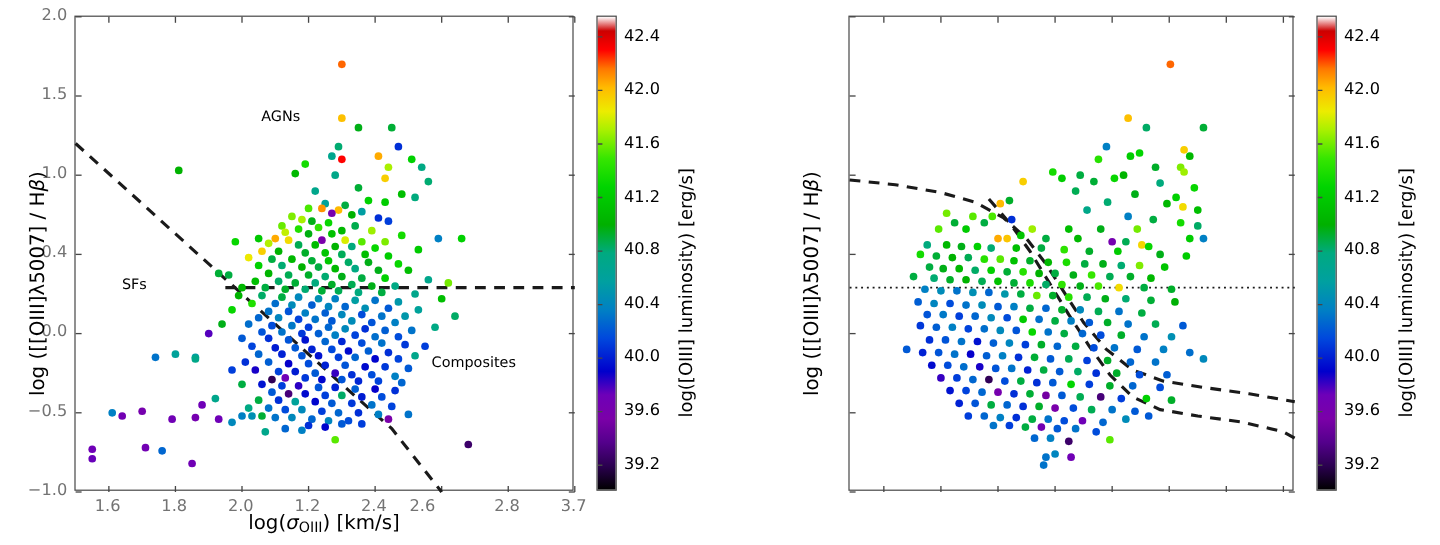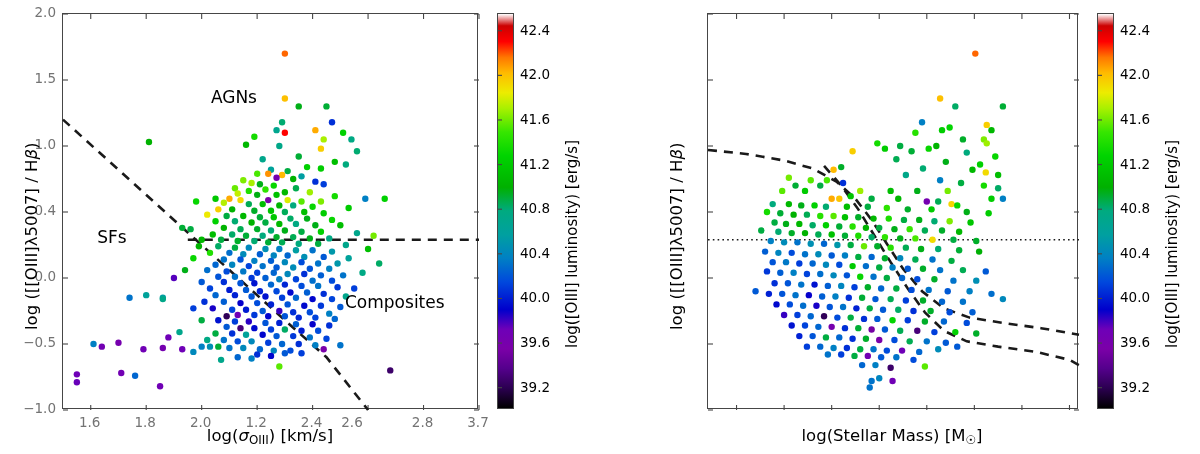--- a/index.html
+++ b/index.html
@@ -10,21 +10,21 @@
   .panel-left{left:0;}
   .panel-right{left:600px;}
   .axes{position:absolute;background:#fff;border:1.2px solid #464646;box-sizing:border-box;}
   .canvas-svg{position:absolute;left:0;top:0;overflow:visible;}
   .tick-label{position:absolute;font-size:13.5px;color:#737373;white-space:nowrap;line-height:1;}
   .xtick-label{transform:translateX(-50%);}
   .ytick-label{transform:translateY(-50%);text-align:right;}
   .axis-title{position:absolute;font-size:16.5px;color:#000;white-space:nowrap;}
   .xaxis-title{transform:translateX(-50%);}
   .yaxis-title{transform-origin:0 0;white-space:nowrap;}
-  .region-label{position:absolute;font-size:17px;color:#000;white-space:nowrap;
+  .region-label{position:absolute;font-size:12px;color:#000;white-space:nowrap;
                 transform:translate(-50%,-50%);}
   .cbar{position:absolute;border:1.1px solid #464646;box-sizing:border-box;}
   .cbar-title{position:absolute;font-size:15px;white-space:nowrap;transform-origin:0 0;}
   .cbar-tick-label{position:absolute;font-size:13.5px;transform:translateY(-50%);white-space:nowrap;}
   .sub{font-size:0.72em;vertical-align:-0.22em;}
   .ital{font-style:italic;}
 </style>
 </head>
 <body>
 
@@ -734,23 +734,20 @@
             <circle cx="182.65" cy="353.76" r="3.2" fill="rgb(60,0,105)" stroke="none"></circle>
             <circle cx="216.89" cy="352.44" r="3.2" fill="rgb(89,233,0)" stroke="none"></circle>
             <circle cx="163.62" cy="366.96" r="3.2" fill="rgb(0,115,202)" stroke="none"></circle>
             <circle cx="171.23" cy="364.32" r="3.2" fill="rgb(0,133,191)" stroke="none"></circle>
             <circle cx="184.55" cy="366.96" r="3.2" fill="rgb(112,0,181)" stroke="none"></circle>
             <circle cx="161.72" cy="373.56" r="3.2" fill="rgb(0,115,202)" stroke="none"></circle>
           </g>
         </svg>
     </div>
     <div id="ticks-right"></div>
-    <div class="axis-title xaxis-title" style="left:292px;top:426px;">
-      <span>log(Stellar Mass) [M</span><span class="sub">☉</span><span>]</span>
-    </div>
     <div class="axis-title yaxis-title" style="left:67px;top:330px;transform:rotate(-90deg);">
       <span>log ([[OIII]λ5007] / H</span><span class="ital">β</span><span>)</span>
     </div>
   </div>
 
   <div class="cbar" id="cbar-right" style="left: 1097px; top: 13px; width: 17px; height: 396px; background: linear-gradient(to top, rgb(0, 0, 0) 0%, rgb(43, 0, 80) 5%, rgb(84, 0, 140) 10%, rgb(123, 0, 168) 15%, rgb(110, 0, 184) 20%, rgb(0, 0, 204) 25%, rgb(0, 72, 221) 32%, rgb(0, 128, 196) 38%, rgb(0, 160, 160) 44%, rgb(0, 170, 128) 50%, rgb(0, 176, 0) 56%, rgb(0, 212, 0) 64%, rgb(54, 230, 0) 70%, rgb(168, 240, 0) 76%, rgb(236, 236, 0) 80%, rgb(255, 187, 0) 85%, rgb(255, 119, 0) 89%, rgb(255, 0, 0) 93%, rgb(204, 0, 0) 97%, rgb(255, 255, 255) 100%);">
       <svg width="17" height="396" style="position: absolute; left: 0px; top: 0px;">
         <line x1="0" y1="373.69014084507006" x2="4" y2="373.69014084507006" stroke="#464646" stroke-width="1.1"></line>
         <line x1="0" y1="329.07042253521104" x2="4" y2="329.07042253521104" stroke="#464646" stroke-width="1.1"></line>
         <line x1="0" y1="284.450704225352" x2="4" y2="284.450704225352" stroke="#464646" stroke-width="1.1"></line>

